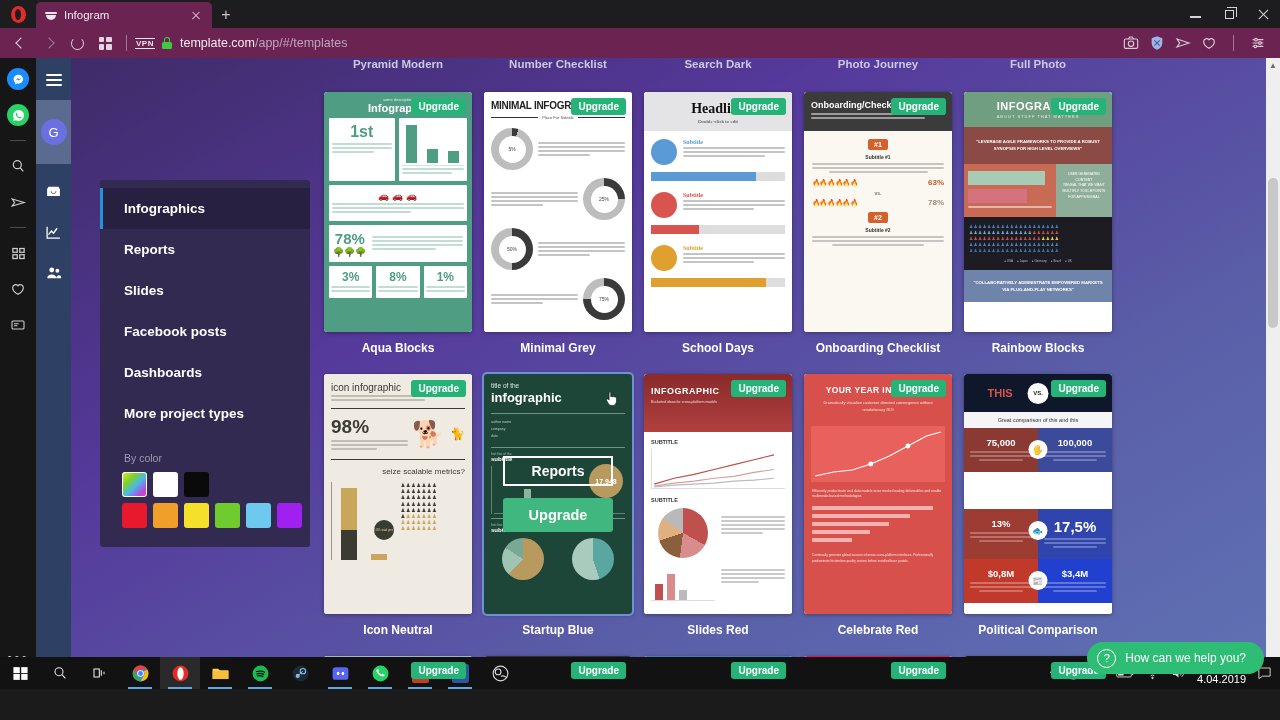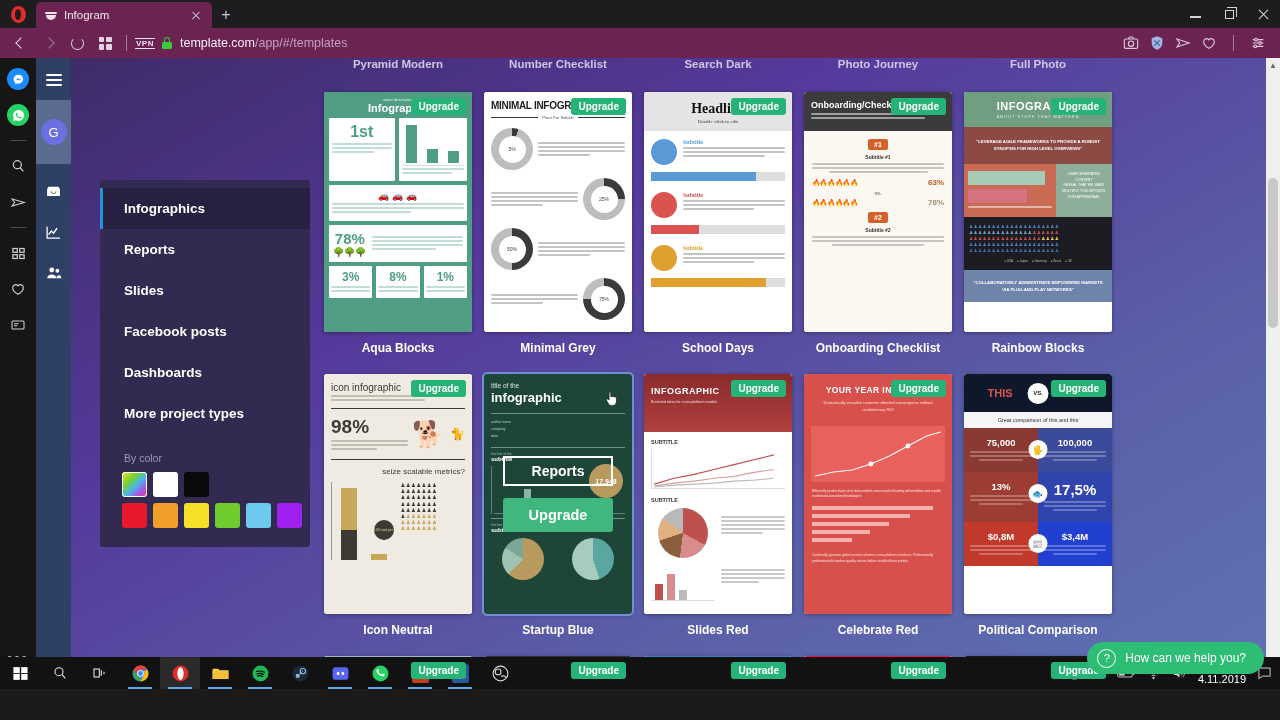--- a/index.html
+++ b/index.html
@@ -931,21 +931,21 @@
                     <div style="flex:1;background:#3b4a9a;padding:9px 6px;text-align:center;">
                       <div style="color:#fff;font-size:9.5px;font-weight:bold;">100,000</div>
                       <div style="color:#d3d8f0;margin-top:3px;">
                           <div class="txtline"></div>
                           <div class="txtline"></div>
                           <div class="txtline" style="width:70%;margin:2px auto"></div>
                         </div>
                     </div>
                     <div style="position:absolute;left:50%;top:12px;transform:translateX(-50%);width:19px;height:19px;border-radius:50%;background:#fff;display:flex;align-items:center;justify-content:center;font-size:9px;">🖐</div>
                   </div>
-                  <div style="display:flex;position:relative;">
+                  <div style="display:flex;position:relative;margin-top:37px;">
                     <div style="flex:1;background:#9c3c32;padding:9px 6px;text-align:center;">
                       <div style="color:#fff;font-size:9.5px;font-weight:bold;">13%</div>
                       <div style="color:#f0d0cc;margin-top:3px;">
                           <div class="txtline"></div>
                           <div class="txtline"></div>
                           <div class="txtline" style="width:70%;margin:2px auto"></div>
                         </div>
                     </div>
                     <div style="flex:1;background:#2f44ad;padding:9px 6px;text-align:center;">
                       <div style="color:#fff;font-size:15px;font-weight:bold;">17,5%</div>
@@ -1165,21 +1165,21 @@
           <path d="M5.5 10a10 10 0 0113 0"></path>
           <path d="M9 13.5a5 5 0 016 0"></path>
           <circle cx="12" cy="17" r="1.2" fill="#d8d8d8"></circle>
         </svg>
       <svg width="15" height="14" viewBox="0 0 24 22" fill="#d8d8d8">
         <path d="M3 8h4l5-4v14l-5-4H3z"></path>
           <path d="M15 7a6 6 0 010 8M17.5 5a9 9 0 010 12" stroke="#d8d8d8" stroke-width="1.4" fill="none"></path>
         </svg>
       <div class="clock">
         <div>22:39</div>
-        <div>4.11.2019</div>
+        <div>4.04.2019</div>
       </div>
       <svg width="15" height="14" viewBox="0 0 24 22" fill="none" stroke="#d8d8d8" stroke-width="1.5">
         <path d="M3 3h18v13H9l-6 4z"></path>
         </svg>
     </div>
   </div>
 
 </div>
 
 </body></html>

